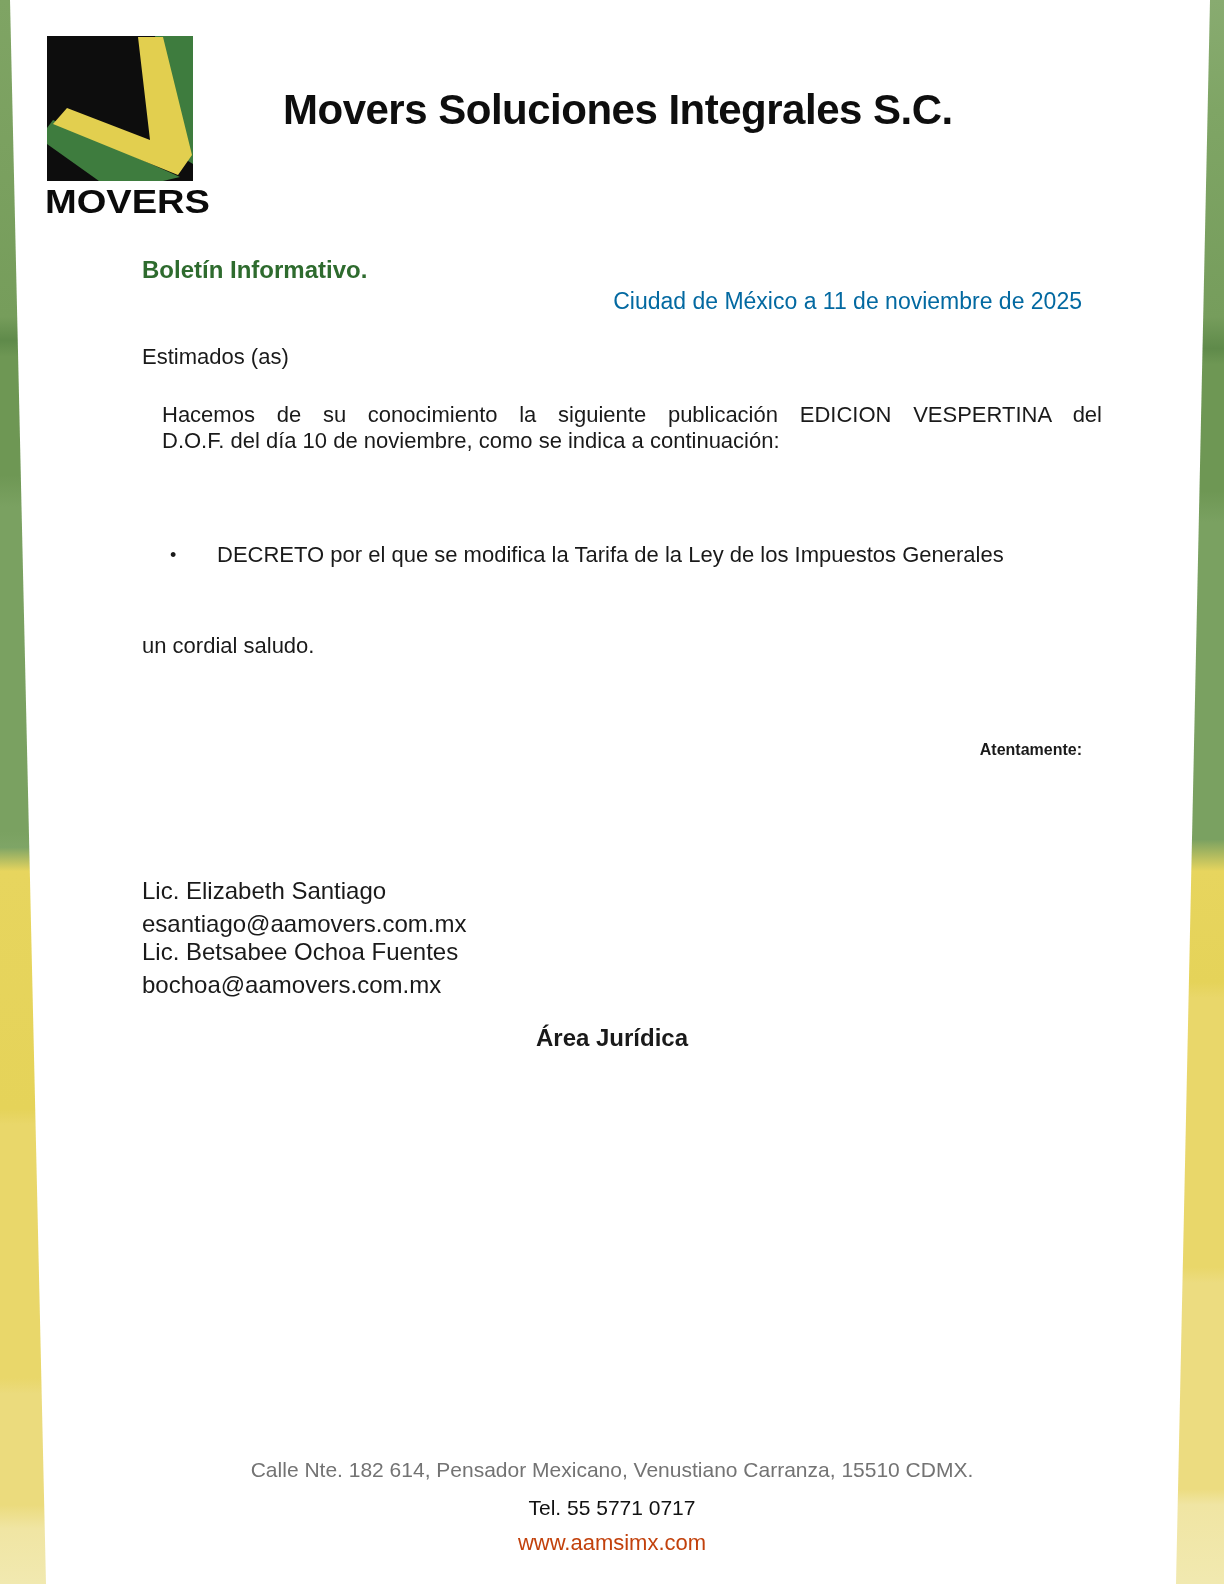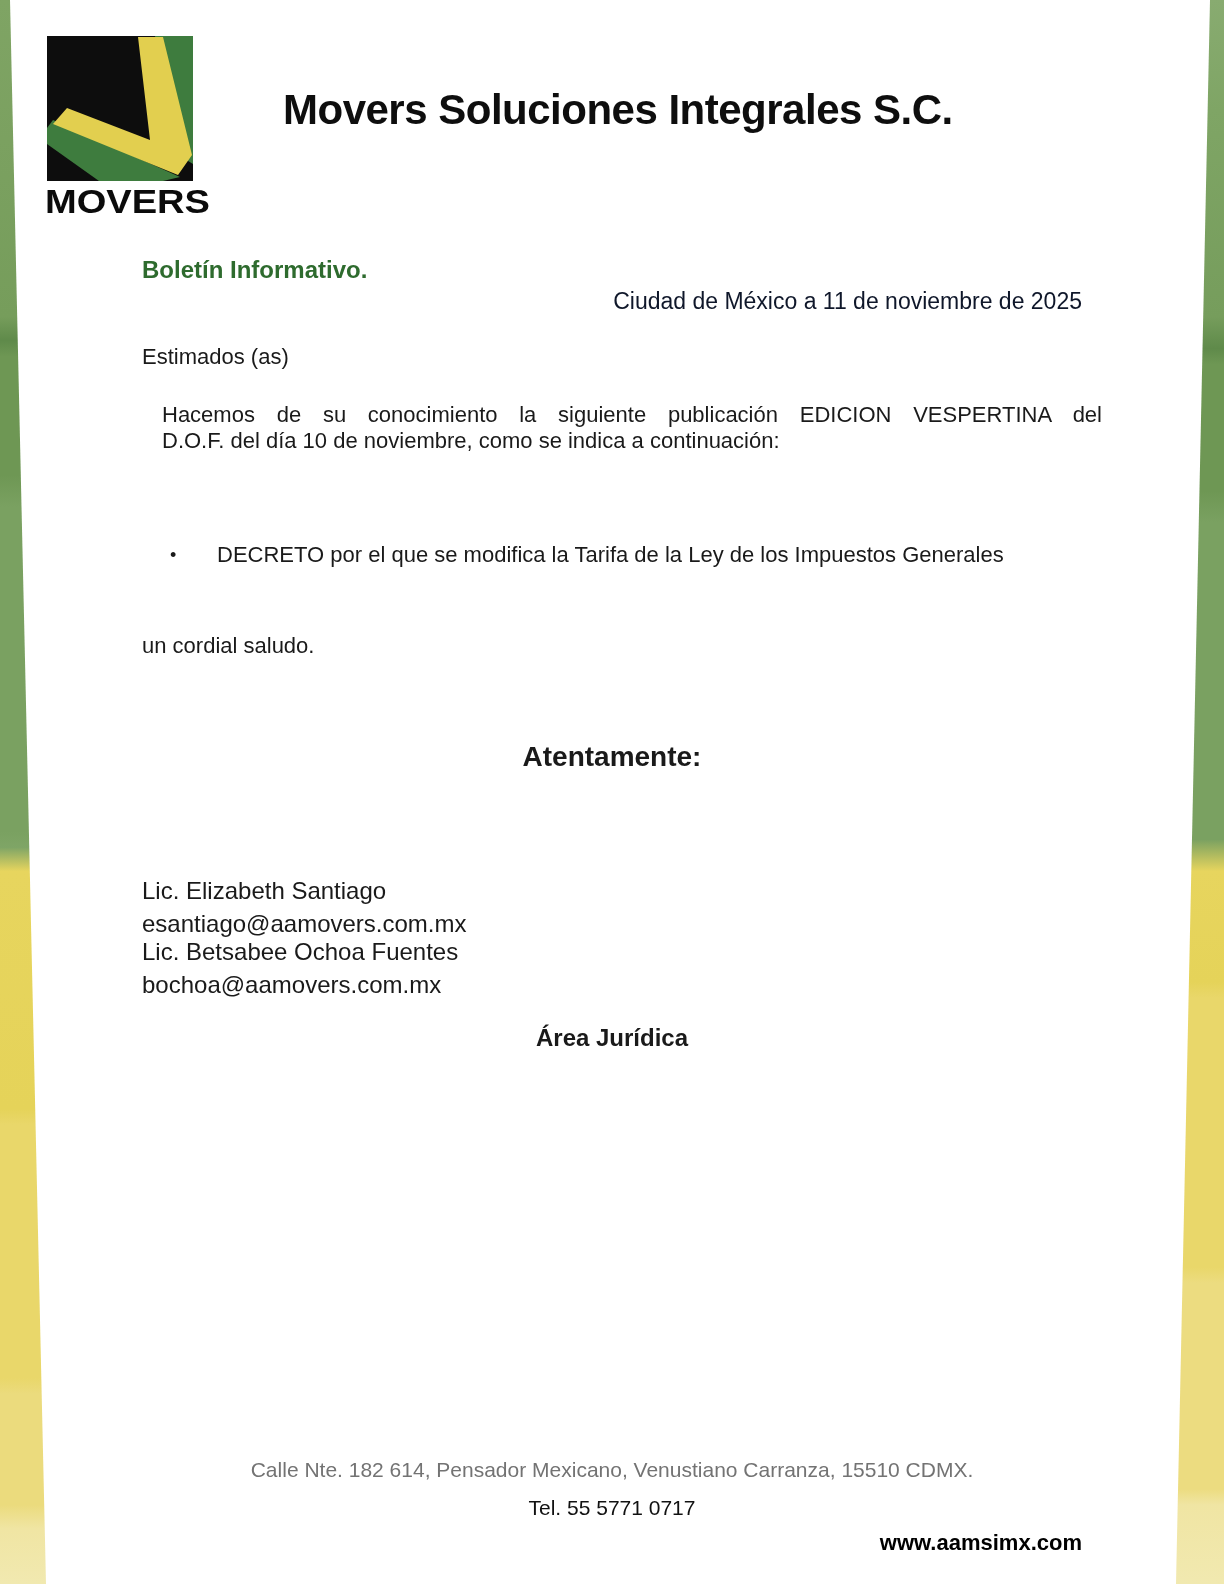--- a/index.html
+++ b/index.html
@@ -48,36 +48,36 @@
   .logo{position:absolute;left:47px;top:36px;}
   .logo svg{overflow:visible;display:block;}
   .company-title{
     position:absolute;left:283px;top:86px;width:740px;
     font-size:42px;font-weight:bold;letter-spacing:-0.5px;
     color:#0e0e0e;white-space:nowrap;
   }
   
   .col{position:absolute;left:142px;width:940px;}
   .bulletin{top:256px;font-size:24px;font-weight:bold;color:var(--boletin_green,#2e6b2e);}
-  .date-line{top:288px;font-size:23px;text-align:right;color:#0f172a;}
+  .date-line{top:288px;font-size:23px;text-align:right;color:#0369a1;}
   .salutation{top:344px;font-size:22px;}
   .intro{top:402px;font-size:22px;line-height:26px;margin-left:20px;}
   .intro .just{text-align:justify;text-align-last:justify;}
   .section-heading{top:484px;font-size:22px;font-weight:bold;}
   .bullet-row{top:540px;font-size:22px;line-height:30px;}
   .bullet-row .marker{position:absolute;left:28px;top:0;font-size:18px;}
   .bullet-row .bullet-text{margin-left:75px;}
   .closing{top:632px;font-size:22px;line-height:27px;}
-  .signoff{top:741px;font-size:28px;font-weight:bold;text-align:center;}
+  .signoff{top:741px;font-size:16px;font-weight:bold;text-align:right;}
   .sig1{top:874px;font-size:24px;line-height:33px;}
   .sig2{top:935px;font-size:24px;line-height:33px;}
   .department{top:1024px;font-size:24px;font-weight:bold;text-align:center;}
   .footer-address{top:1458px;font-size:21px;text-align:center;color:#737373;}
   .footer-phone{top:1496px;font-size:21px;text-align:center;color:#111;}
-  .footer-site{top:1530px;font-size:22px;font-weight:bold;text-align:right;color:#000000;}
+  .footer-site{top:1530px;font-size:22px;font-weight:normal;text-align:center;color:#c2410c;}
 </style>
 </head>
 <body>
 
 <div class="page">
 
   <div class="strip strip-left"></div>
   <div class="strip strip-right"></div>
 
   <div class="logo">

